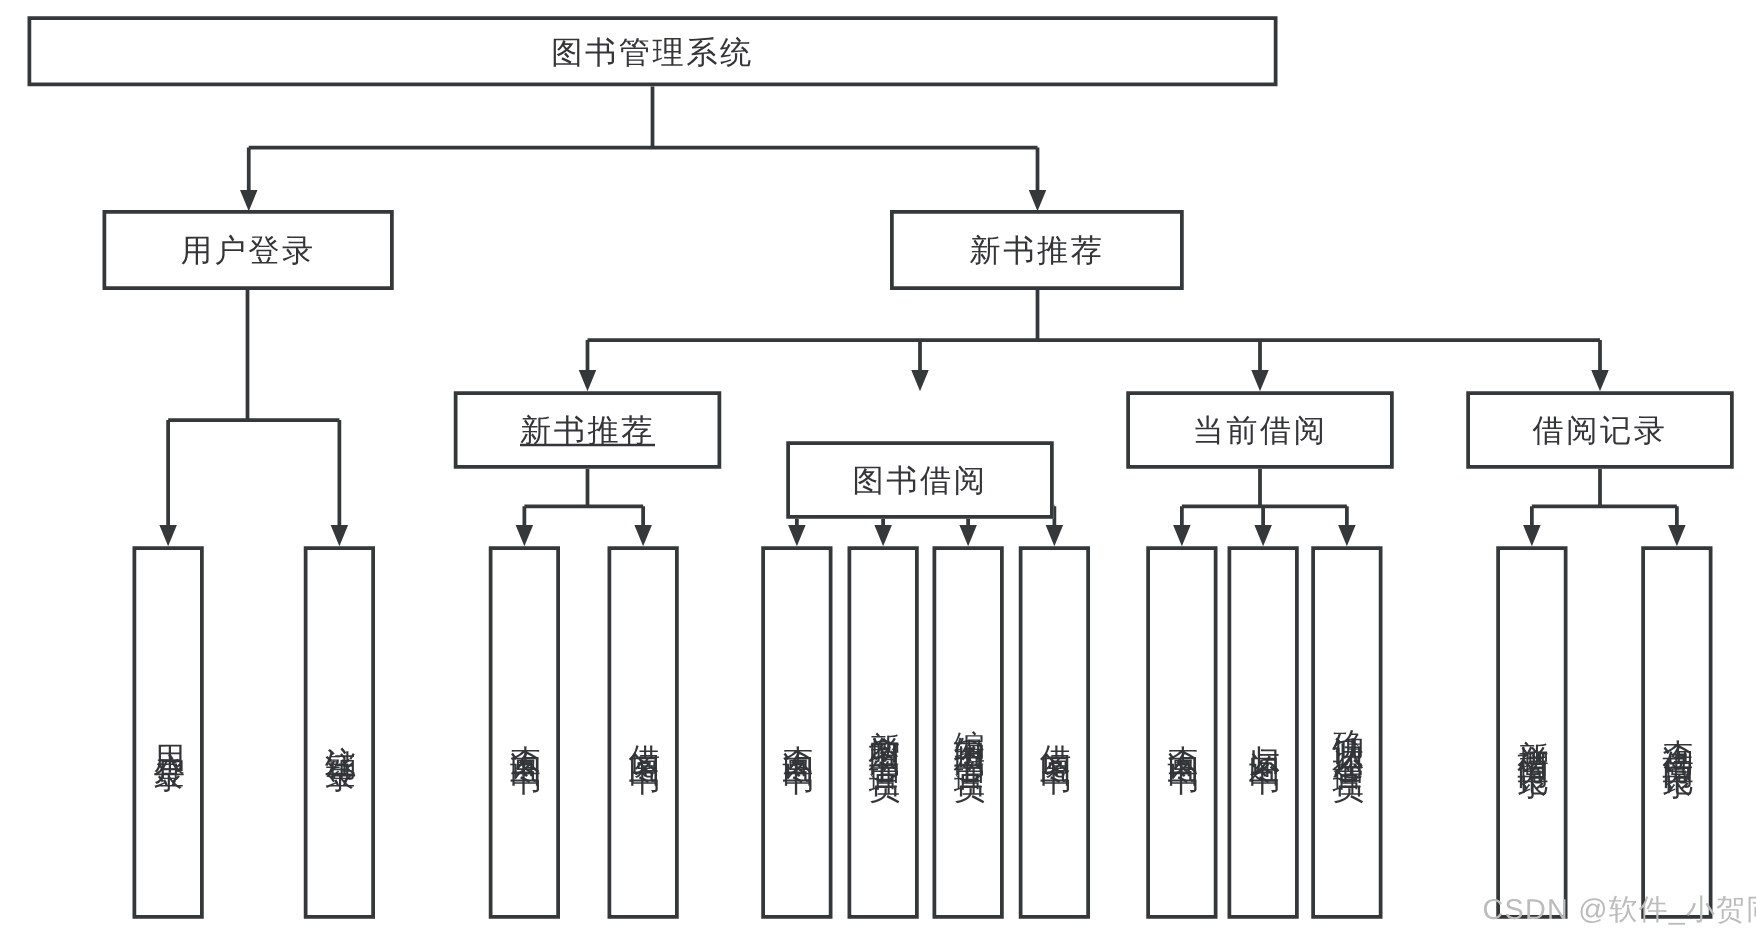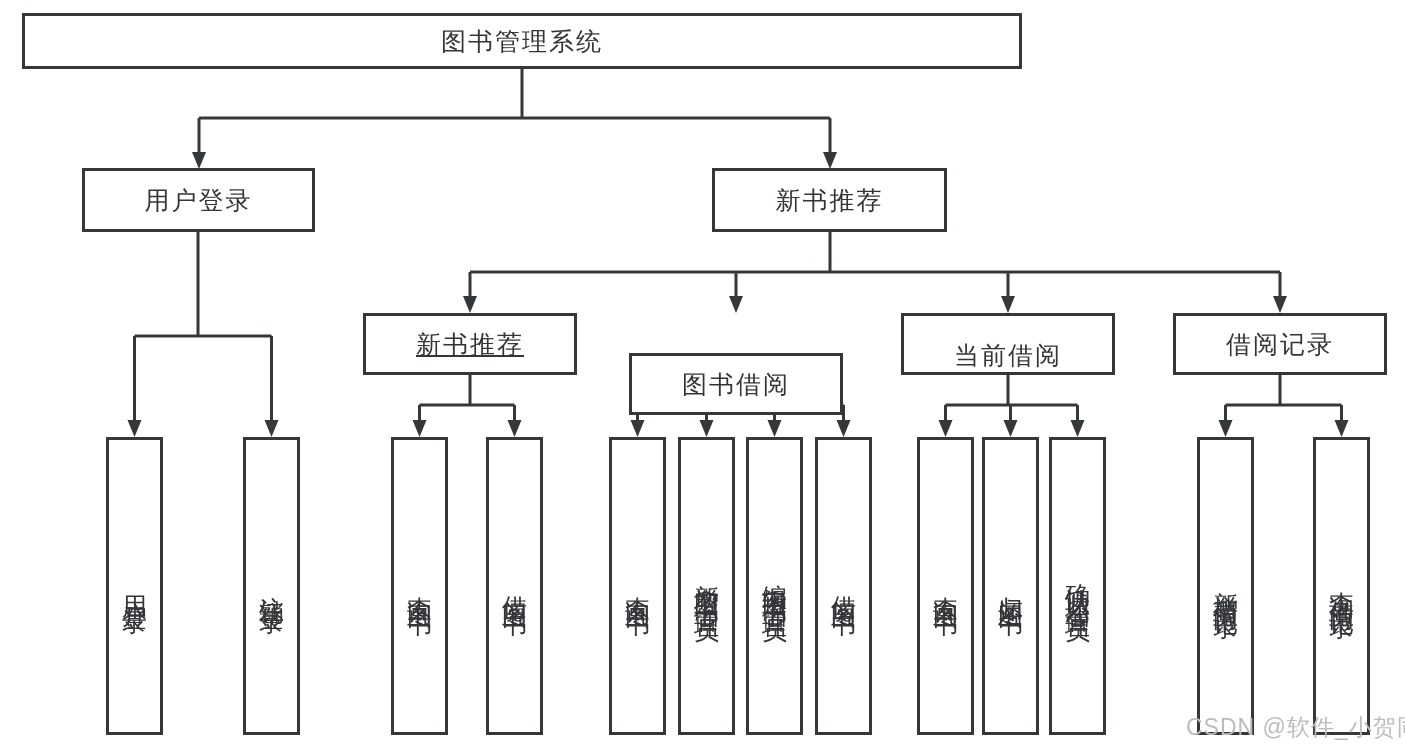--- a/index.html
+++ b/index.html
@@ -77,21 +77,21 @@
   <div class="node lvl2" style="left:712px;width:235px;">
     <span class="h-label">新书推荐</span>
   </div>
 
   <div class="node lvl3" style="left:363px;text-decoration:underline;">
     <span class="h-label">新书推荐</span>
   </div>
   <div class="node lvl3" style="left:629px;margin-top:40px;">
     <span class="h-label">图书借阅</span>
   </div>
-  <div class="node lvl3" style="left:901px;align-items:flex-end;">
+  <div class="node lvl3" style="left:901px;">
     <span class="h-label">当前借阅</span>
   </div>
   <div class="node lvl3" style="left:1173px;font-family:Liberation Serif, serif;">
     <span class="h-label">借阅记录</span>
   </div>
 
   <div class="node leaf" style="left:106px;">
     <span class="vtext">用户登录</span>
   </div>
   <div class="node leaf" style="left:243px;">

